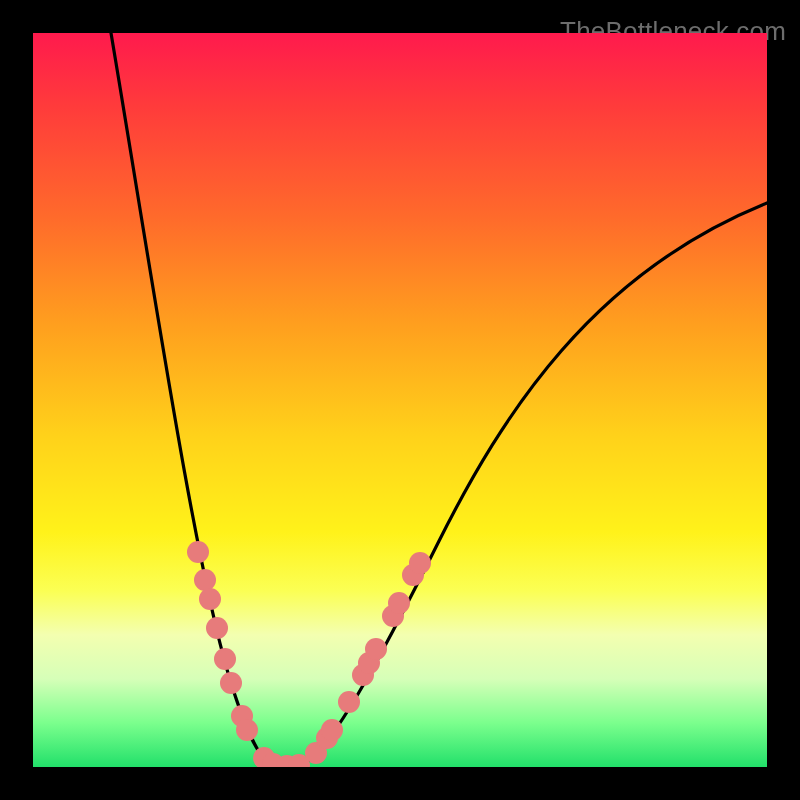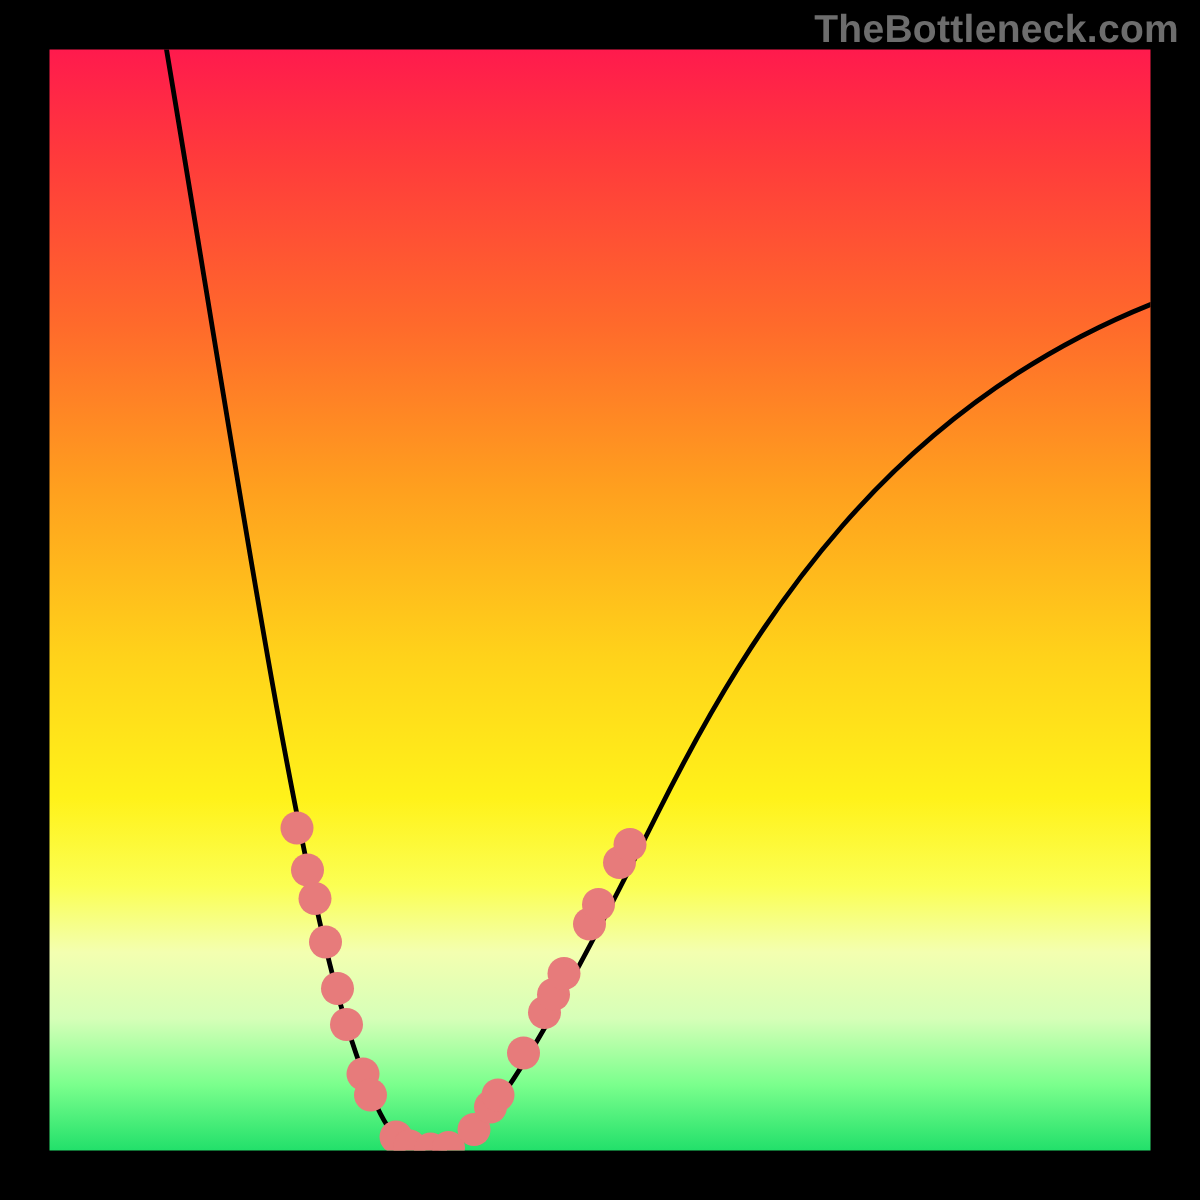--- a/index.html
+++ b/index.html
@@ -33,24 +33,24 @@
       #ffd21a 55%,
       #fff21a 68%,
       #fbff54 76%,
       #f3ffb0 82%,
       #d6ffb8 88%,
       #7bff8d 94%,
       #22e06a 100%);
   }
   .watermark {
     position: absolute;
-    top: 4px;
+    top: 16px;
     right: 14px;
     font-size: 26px;
-    font-weight: 700;
+    font-weight: 400;
     color: #6d6d6d;
     letter-spacing: 0.2px;
     text-align: right;
   }
   svg.curves {
     position: absolute;
     left: 0;
     top: 0;
     width: 734px;
     height: 734px;

